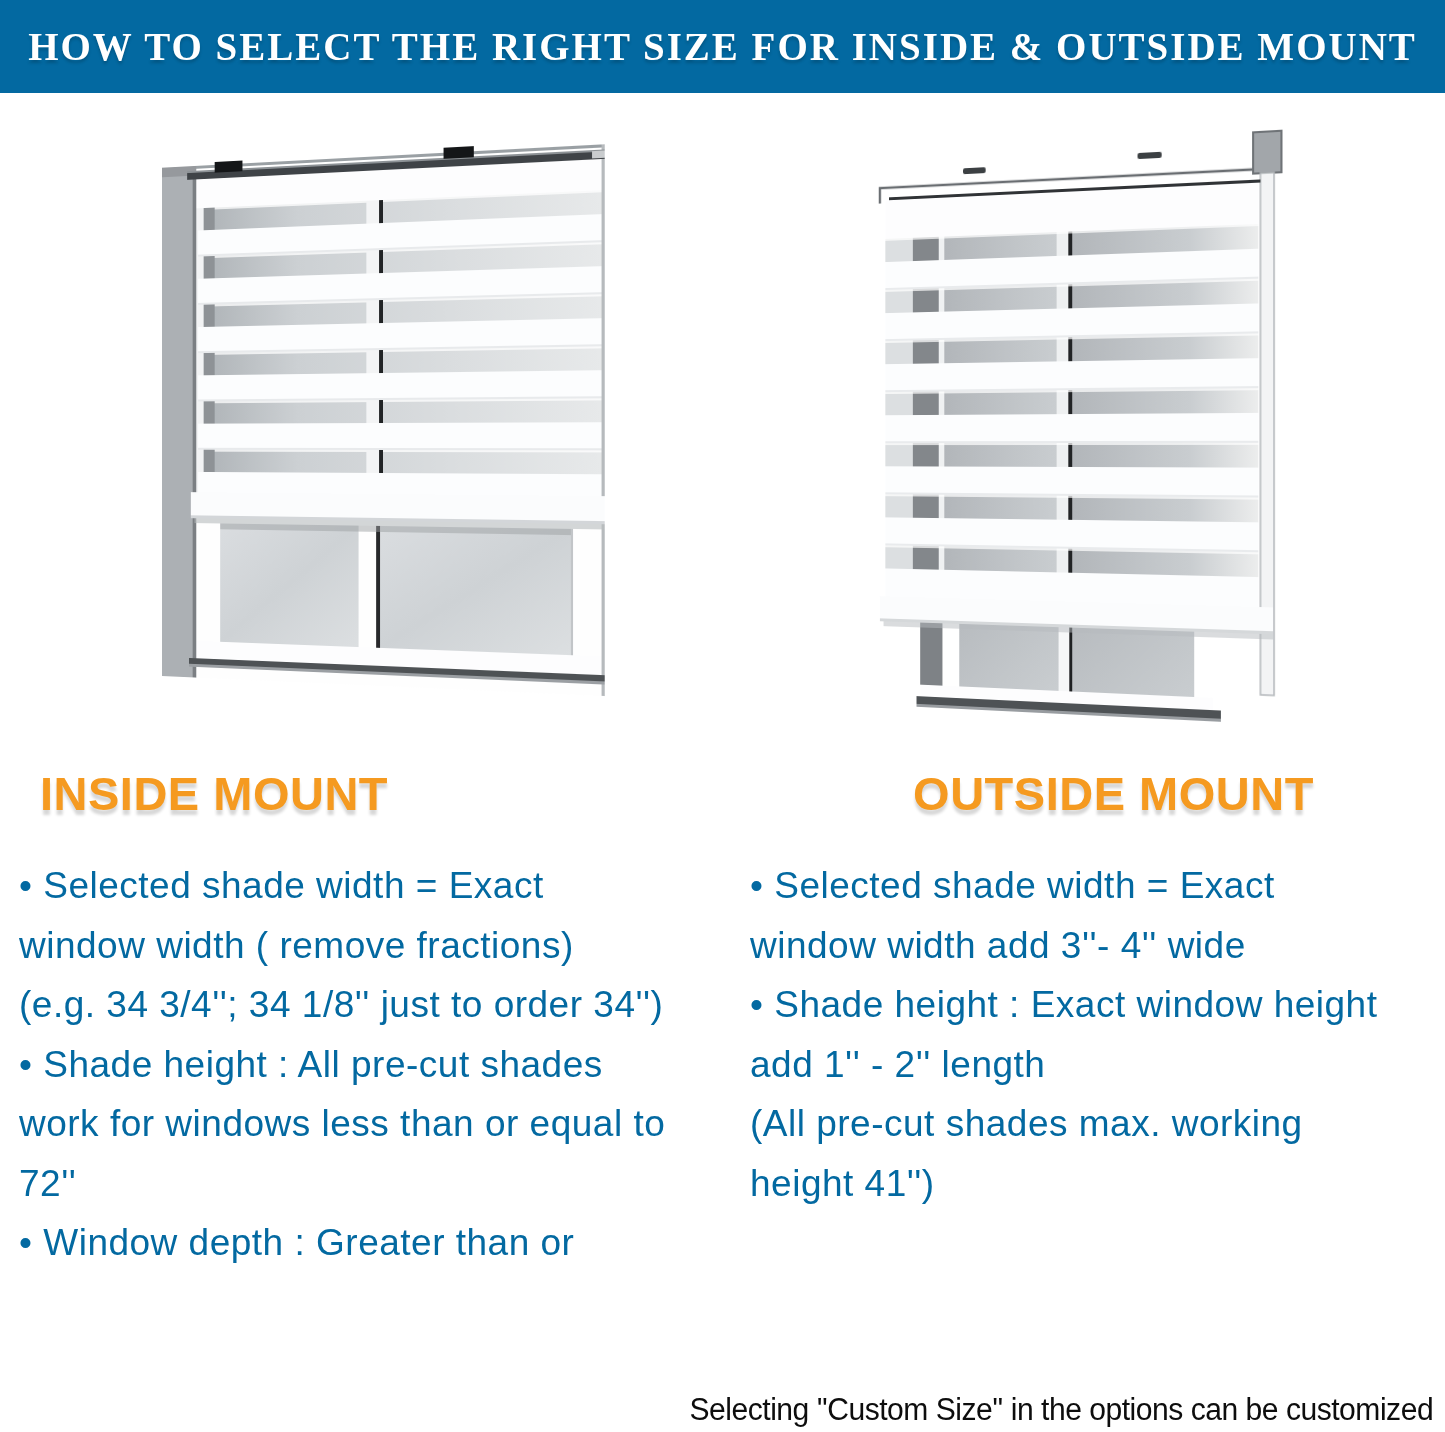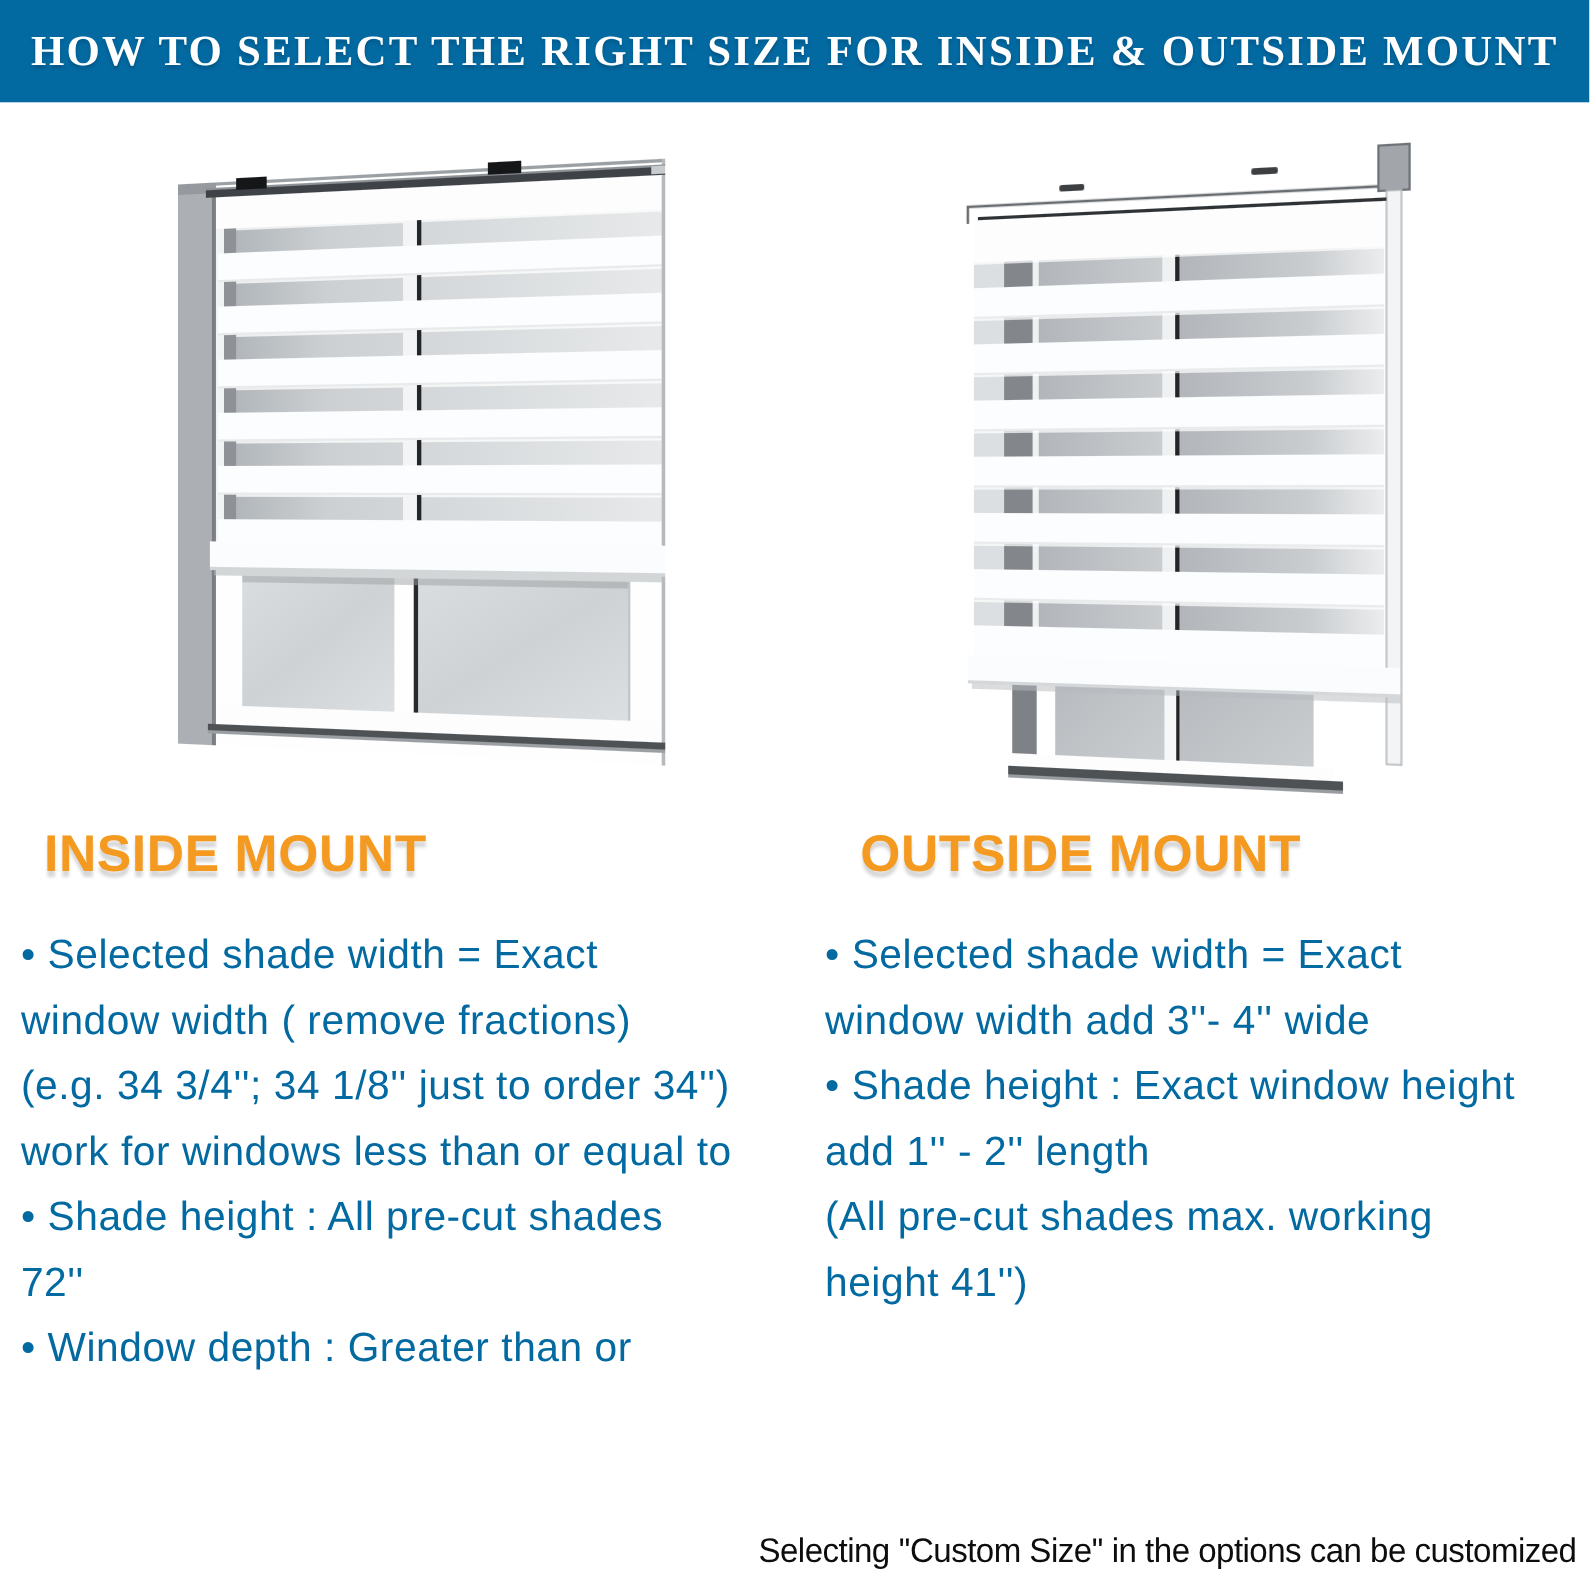--- a/index.html
+++ b/index.html
@@ -12,29 +12,29 @@
     background:#0369a1;display:flex;align-items:center;justify-content:center;font-family:Liberation Serif, serif;
   }
   .banner-text{
     color:#ffffff;font-weight:bold;font-size:39px;letter-spacing:2px;
     white-space:nowrap;text-shadow:0 3px 3px rgba(0,0,0,0.18);
   }
   .illus{position:absolute;}
   .illus-inside{left:148px;top:142px;width:470px;height:600px;}
   .illus-outside{left:858px;top:128px;width:450px;height:640px;}
   .persp{width:100%;height:100%;transform:perspective(1050px) rotateY(-11deg);transform-origin:50% 50%;}
-  .col{position:absolute;top:750px;}
+  .col{position:absolute;top:768px;}
   .col-inside{left:19px;width:716px;}
   .col-outside{left:750px;width:695px;}
   .col-heading{
     color:#F59A20;font-size:47px;font-weight:bold;letter-spacing:0.5px;
     margin:0;text-shadow:0 5px 3px rgba(0,0,0,0.16);line-height:52px;
   }
   .col-inside .col-heading{margin-left:21px;}
-  .col-outside .col-heading{margin-left:32px;}
+  .col-outside .col-heading{margin-left:32px;text-align:center;}
   .col-lines{margin-top:36px;font-size:37px;color:#0369a1;letter-spacing:0.5px;}
   .col-line{line-height:59.5px;white-space:pre;}
   .caption{
     position:absolute;left:0;top:1392px;width:1445px;text-align:right;
     font-size:31px;color:#0d0d0d;
   }
   .caption span{display:inline-block;transform:scaleX(0.97);letter-spacing:-0.5px;}
 </style>
 </head>
 <body>
@@ -291,22 +291,22 @@
     </svg>
   </div>
 </div>
 
 <div class="col col-inside">
   <h2 class="col-heading">INSIDE MOUNT</h2>
   <div class="col-lines">
     <div class="col-line">• Selected shade width = Exact</div>
     <div class="col-line">window width ( remove fractions)</div>
     <div class="col-line">(e.g. 34 3/4''; 34 1/8'' just to order 34'')</div>
+    <div class="col-line">• Shade height : All pre-cut shades</div>
     <div class="col-line">work for windows less than or equal to</div>
-    <div class="col-line">• Shade height : All pre-cut shades</div>
     <div class="col-line">72''</div>
     <div class="col-line">• Window depth : Greater than or</div>
   </div>
 </div>
 
 <div class="col col-outside">
   <h2 class="col-heading">OUTSIDE MOUNT</h2>
   <div class="col-lines">
     <div class="col-line">• Selected shade width = Exact</div>
     <div class="col-line">window width add 3''- 4'' wide</div>

